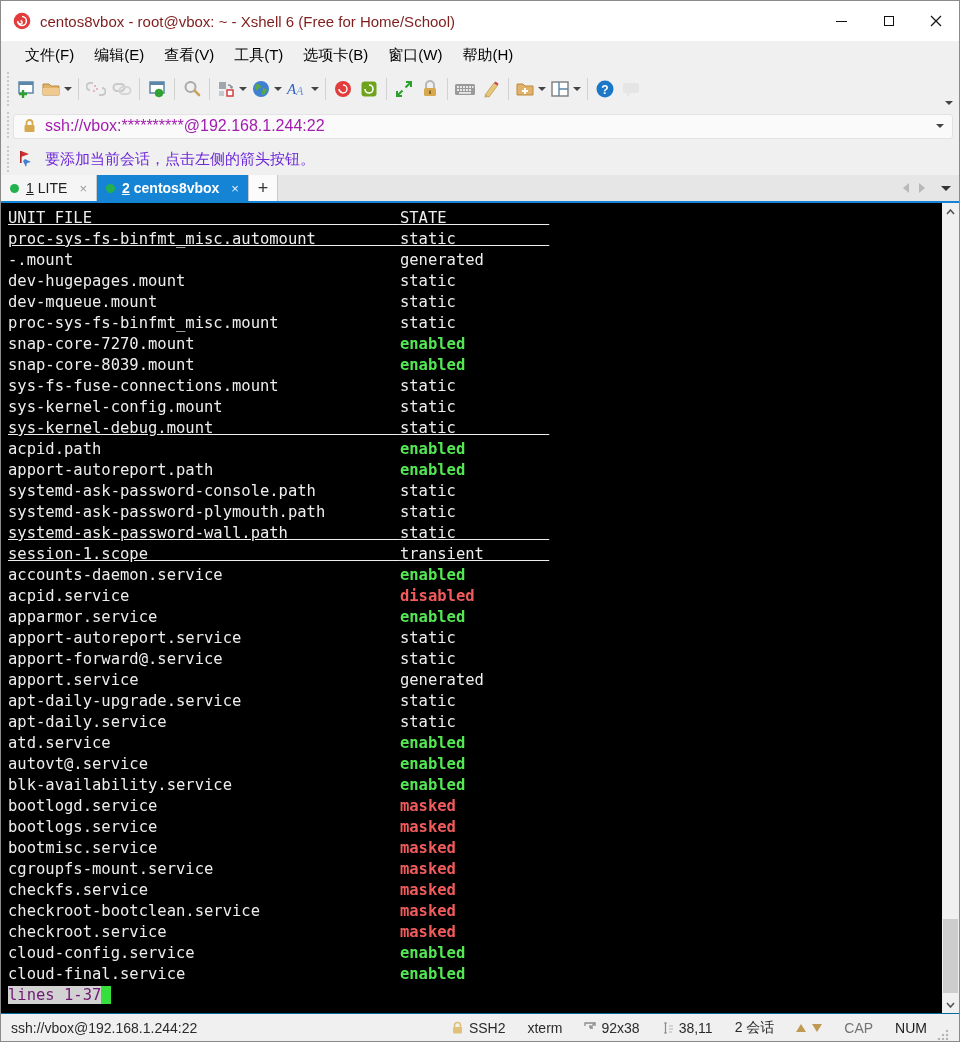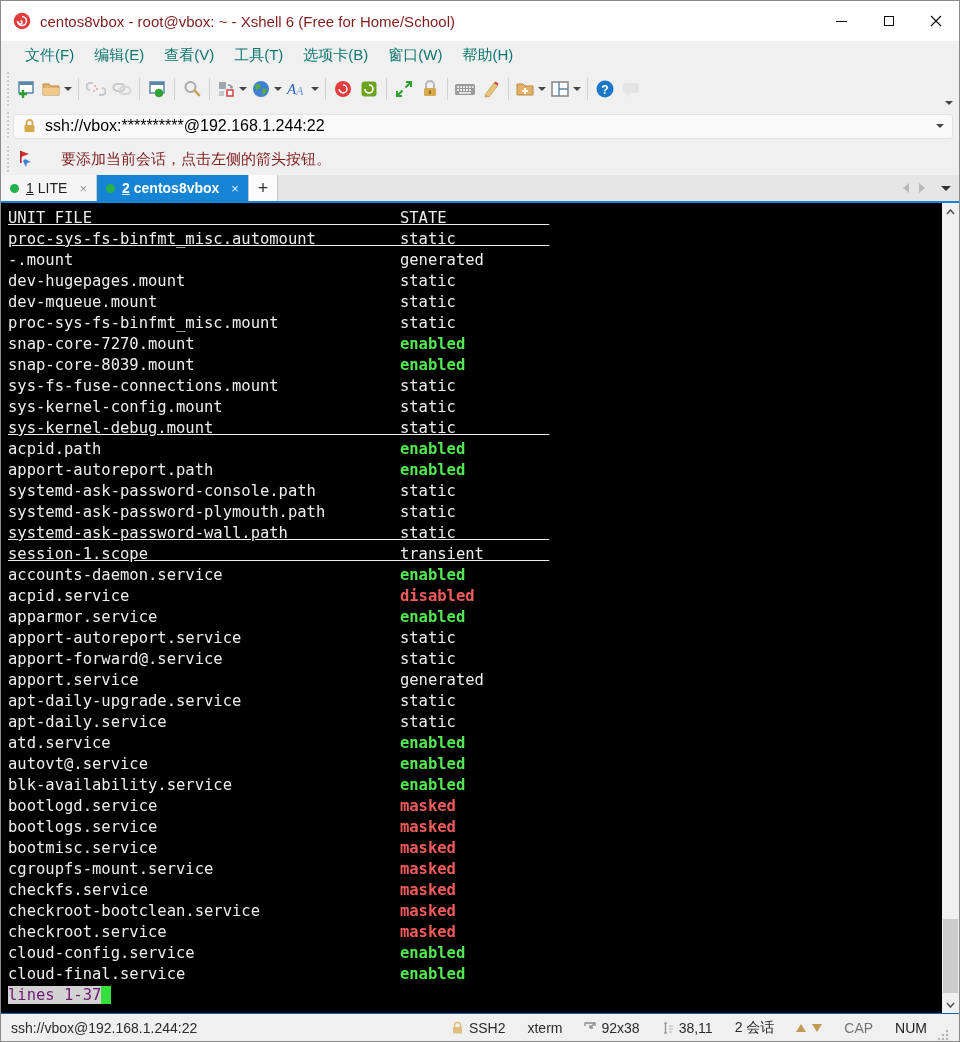--- a/index.html
+++ b/index.html
@@ -11,42 +11,42 @@
   .titlebar { height:40px; background:#fff; display:flex; align-items:center; flex:0 0 auto; }
   .titlebar .logo { margin:0 8px 0 11px; display:flex; }
   .titlebar .title { font-size:15px; color:#7f1d1d; flex:1 1 auto; white-space:nowrap; }
   .win-btns { display:flex; height:100%; }
   .win-btn { width:47px; height:100%; display:flex; align-items:center; justify-content:center; cursor:default; }
   .min-glyph { width:11px; height:1px; background:#111; display:block; }
   .max-glyph { width:10px; height:10px; border:1px solid #111; display:block; }
 
   
   .menubar { height:28px; background:#f0f0f0; display:flex; align-items:center; padding-left:14px; flex:0 0 auto; }
-  .menu-item { font-size:15px; color:#0f766e; padding:0 10px; line-height:28px; }
+  .menu-item { font-size:15px; color:#000000; padding:0 10px; line-height:28px; }
 
   
   .toolbar { height:40px; background:#f0f0f0; display:flex; align-items:center; padding-left:2px; flex:0 0 auto; position:relative; }
   .grip { width:6px; align-self:stretch; margin:3px 2px;
           background:repeating-linear-gradient(180deg,#c9c9c9 0 2px,transparent 2px 4px);
           background-size:2px 4px; background-repeat:repeat-y; background-position:2px 0; }
   .tbtn { height:30px; min-width:26px; display:flex; align-items:center; justify-content:center; padding:0 2px; }
   .tsep { width:1px; height:22px; background:#d2d2d2; margin:0 4px; }
   .dd { width:0; height:0; border-left:4px solid transparent; border-right:4px solid transparent; border-top:4px solid #444; margin-left:3px; }
   .toolbar-overflow { position:absolute; right:6px; bottom:4px; }
   .dim { opacity:.45; }
 
   
   .addressbar { height:34px; background:#f0f0f0; display:flex; align-items:center; padding:0 6px 0 2px; flex:0 0 auto; }
   .address-input { flex:1 1 auto; height:25px; background:#fafafa; border:1px solid #e3e3e3; border-radius:3px;
                    display:flex; align-items:center; padding:0 8px; }
-  .address-text { color:#000000; font-size:16px; flex:1 1 auto; white-space:nowrap; overflow:hidden; }
+  .address-text { color:#a21caf; font-size:16px; flex:1 1 auto; white-space:nowrap; overflow:hidden; }
 
   
   .infobar { height:32px; background:#f0f0f0; display:flex; align-items:center; padding-left:2px; flex:0 0 auto; }
-  .info-text { color:#7f1d1d; font-size:15px; margin-left:24px; }
+  .info-text { color:#6d28d9; font-size:15px; margin-left:8px; }
 
   
   .tabbar { height:28px; background:#e6e6e6; display:flex; align-items:stretch; border-bottom:2px solid var(--accent); flex:0 0 auto; position:relative; }
   .tab { display:flex; align-items:center; padding:0 9px; border-right:1px solid #c9c9c9; background:#f5f5f5; max-width:170px; }
   .tab .dot { width:9px; height:9px; border-radius:50%; background:#23b14d; margin-right:7px; flex:0 0 auto; }
   .tab .t-num { font-size:14px; text-decoration:underline; margin-right:4px; color:#222; }
   .tab .t-label { font-size:14px; color:#222; white-space:nowrap; }
   .tab .t-close { margin-left:12px; font-size:13px; color:#9a9a9a; }
   .tab.active { background:var(--accent); }
   .tab.active .t-num, .tab.active .t-label { color:#fff; font-weight:bold; }

